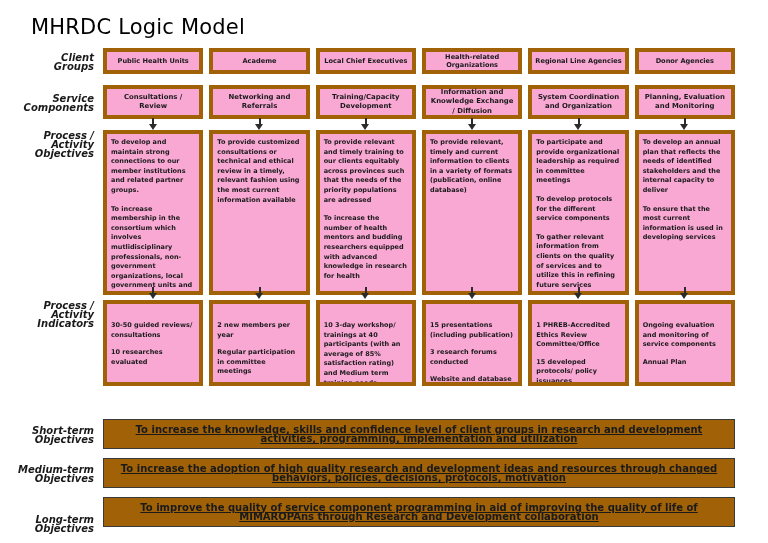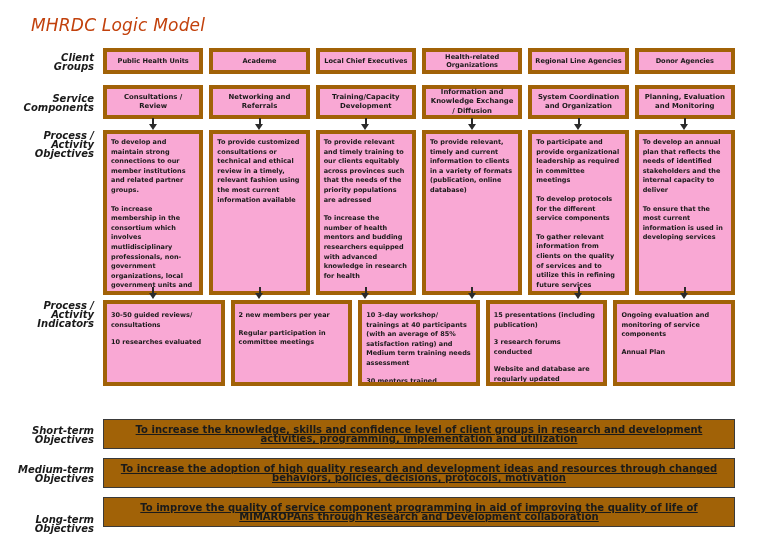--- a/index.html
+++ b/index.html
@@ -21,25 +21,24 @@
     width: 768px;
     height: 543px;
   }
 
   
   .doc-title {
     position: absolute;
     left: 31px;
     top: 15px;
     font-family: "DejaVu Sans", sans-serif;
-    font-style: italic;
-    font-size: 17px;
+    font-size: 21px;
     font-weight: 400;
     letter-spacing: 0.2px;
-    color: #c2410c;
+    color: #000000;
     white-space: nowrap;
   }
 
   
   .row {
     position: absolute;
     left: 0;
     width: 768px;
   }
 
@@ -108,21 +107,21 @@
     overflow: hidden;
   }
   .obj-cell p {
     margin: 0 0 9px 0;
   }
   .obj-cell p:last-child { margin-bottom: 0; }
 
   
   .ind-cell {
     height: 86px;
-    padding: 7px 4px;
+    padding: 17px 4px;
     font-size: 6.5px;
     font-weight: bold;
     line-height: 9.6px;
     overflow: hidden;
   }
   .ind-cell p {
     margin: 0 0 8px 0;
   }
   .ind-cell p:last-child { margin-bottom: 0; }
 
@@ -311,20 +310,25 @@
       <div class="cell ind-cell">
           <p>10 3-day workshop/ trainings at 40 participants (with an average of 85% satisfaction rating) and Medium term training needs assessment</p>
           <p>30 mentors trained</p>
         </div>
       <div class="cell ind-cell">
           <p>15 presentations (including publication)</p>
           <p>3 research forums conducted</p>
           <p>Website and database are regularly updated</p>
         </div>
       <div class="cell ind-cell">
+          <p>1 PHREB-Accredited Ethics Review Committee/Office</p>
+          <p>15 developed protocols/ policy issuances</p>
+          <p>Carry out work between meetings as determined</p>
+        </div>
+      <div class="cell ind-cell">
           <p>Ongoing evaluation and monitoring of service components</p>
           <p>Annual Plan</p>
         </div>
     </div>
   </div>
 
   <div class="row" style="top:419px;">
     <div class="row-label" style="top:7px;">
       <div>Short-term</div>
       <div>Objectives</div>

